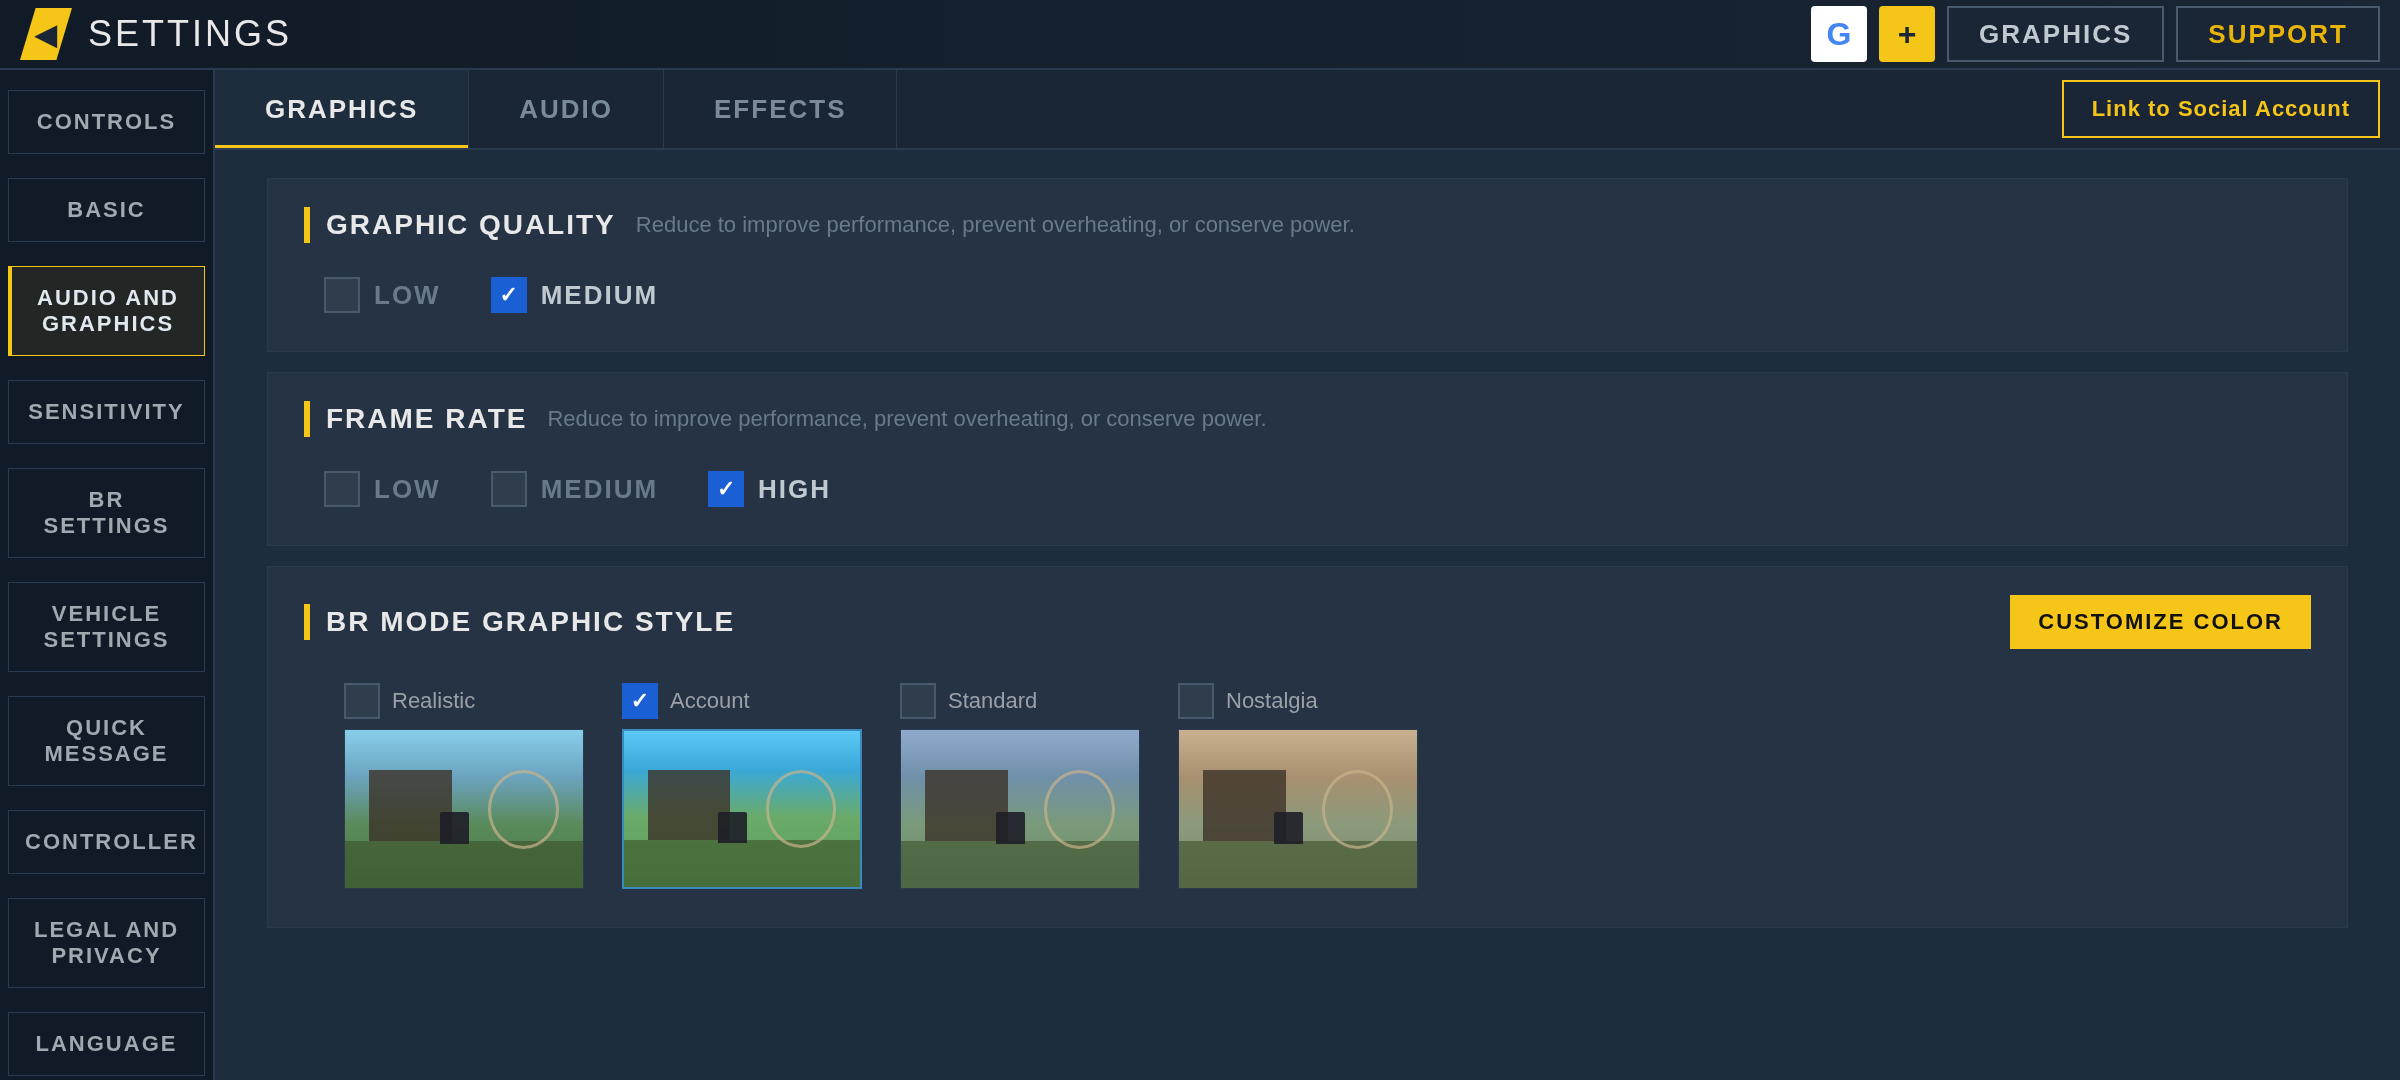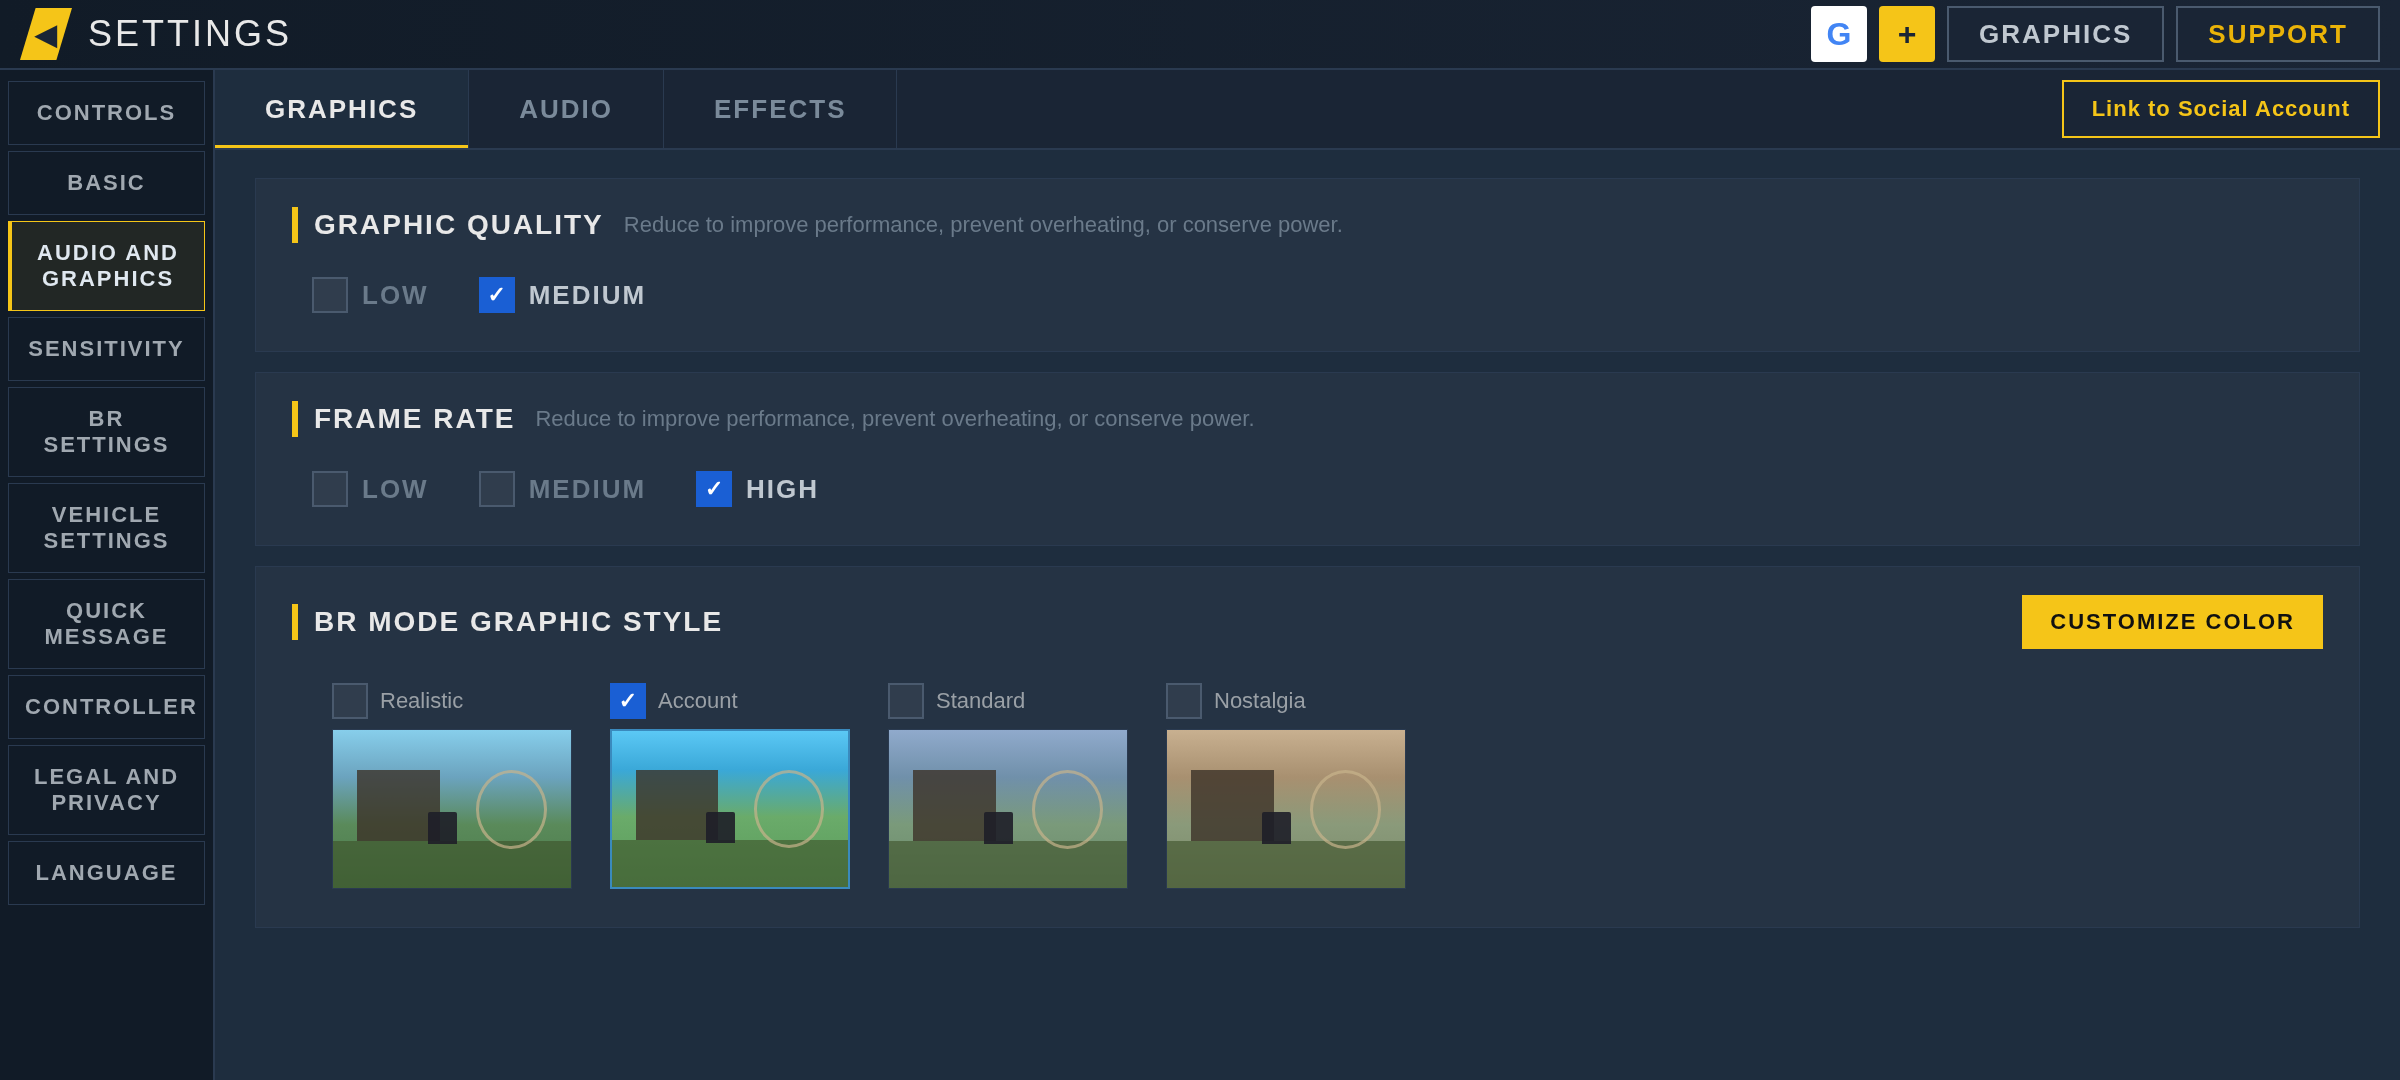--- a/index.html
+++ b/index.html
@@ -134,21 +134,21 @@
       background: #111b27;
       border-right: 2px solid #2a3a50;
       z-index: 9;
       display: flex;
       flex-direction: column;
       padding: 8px 0;
     }
 
     .sidebar-item {
       padding: 0 8px;
-      margin: 3px 0;
+      margin: 12px 0;
     }
 
     .sidebar-btn {
       width: 100%;
       padding: 18px 16px;
       background: transparent;
       border: 1px solid #2a3a50;
       color: #a0a8b0;
       font-size: 22px;
       font-weight: bold;
@@ -235,21 +235,21 @@
       font-size: 22px;
       font-weight: bold;
       letter-spacing: 1px;
       cursor: pointer;
     }
 
     
     .sections {
       flex: 1;
       overflow-y: auto;
-      padding: 28px 40px;
+      padding: 28px 52px;
     }
 
     .section {
       background: rgba(255,255,255,0.03);
       border: 1px solid #2a3a50;
       margin-bottom: 20px;
       padding: 28px 36px;
     }
 
     .section-header {

